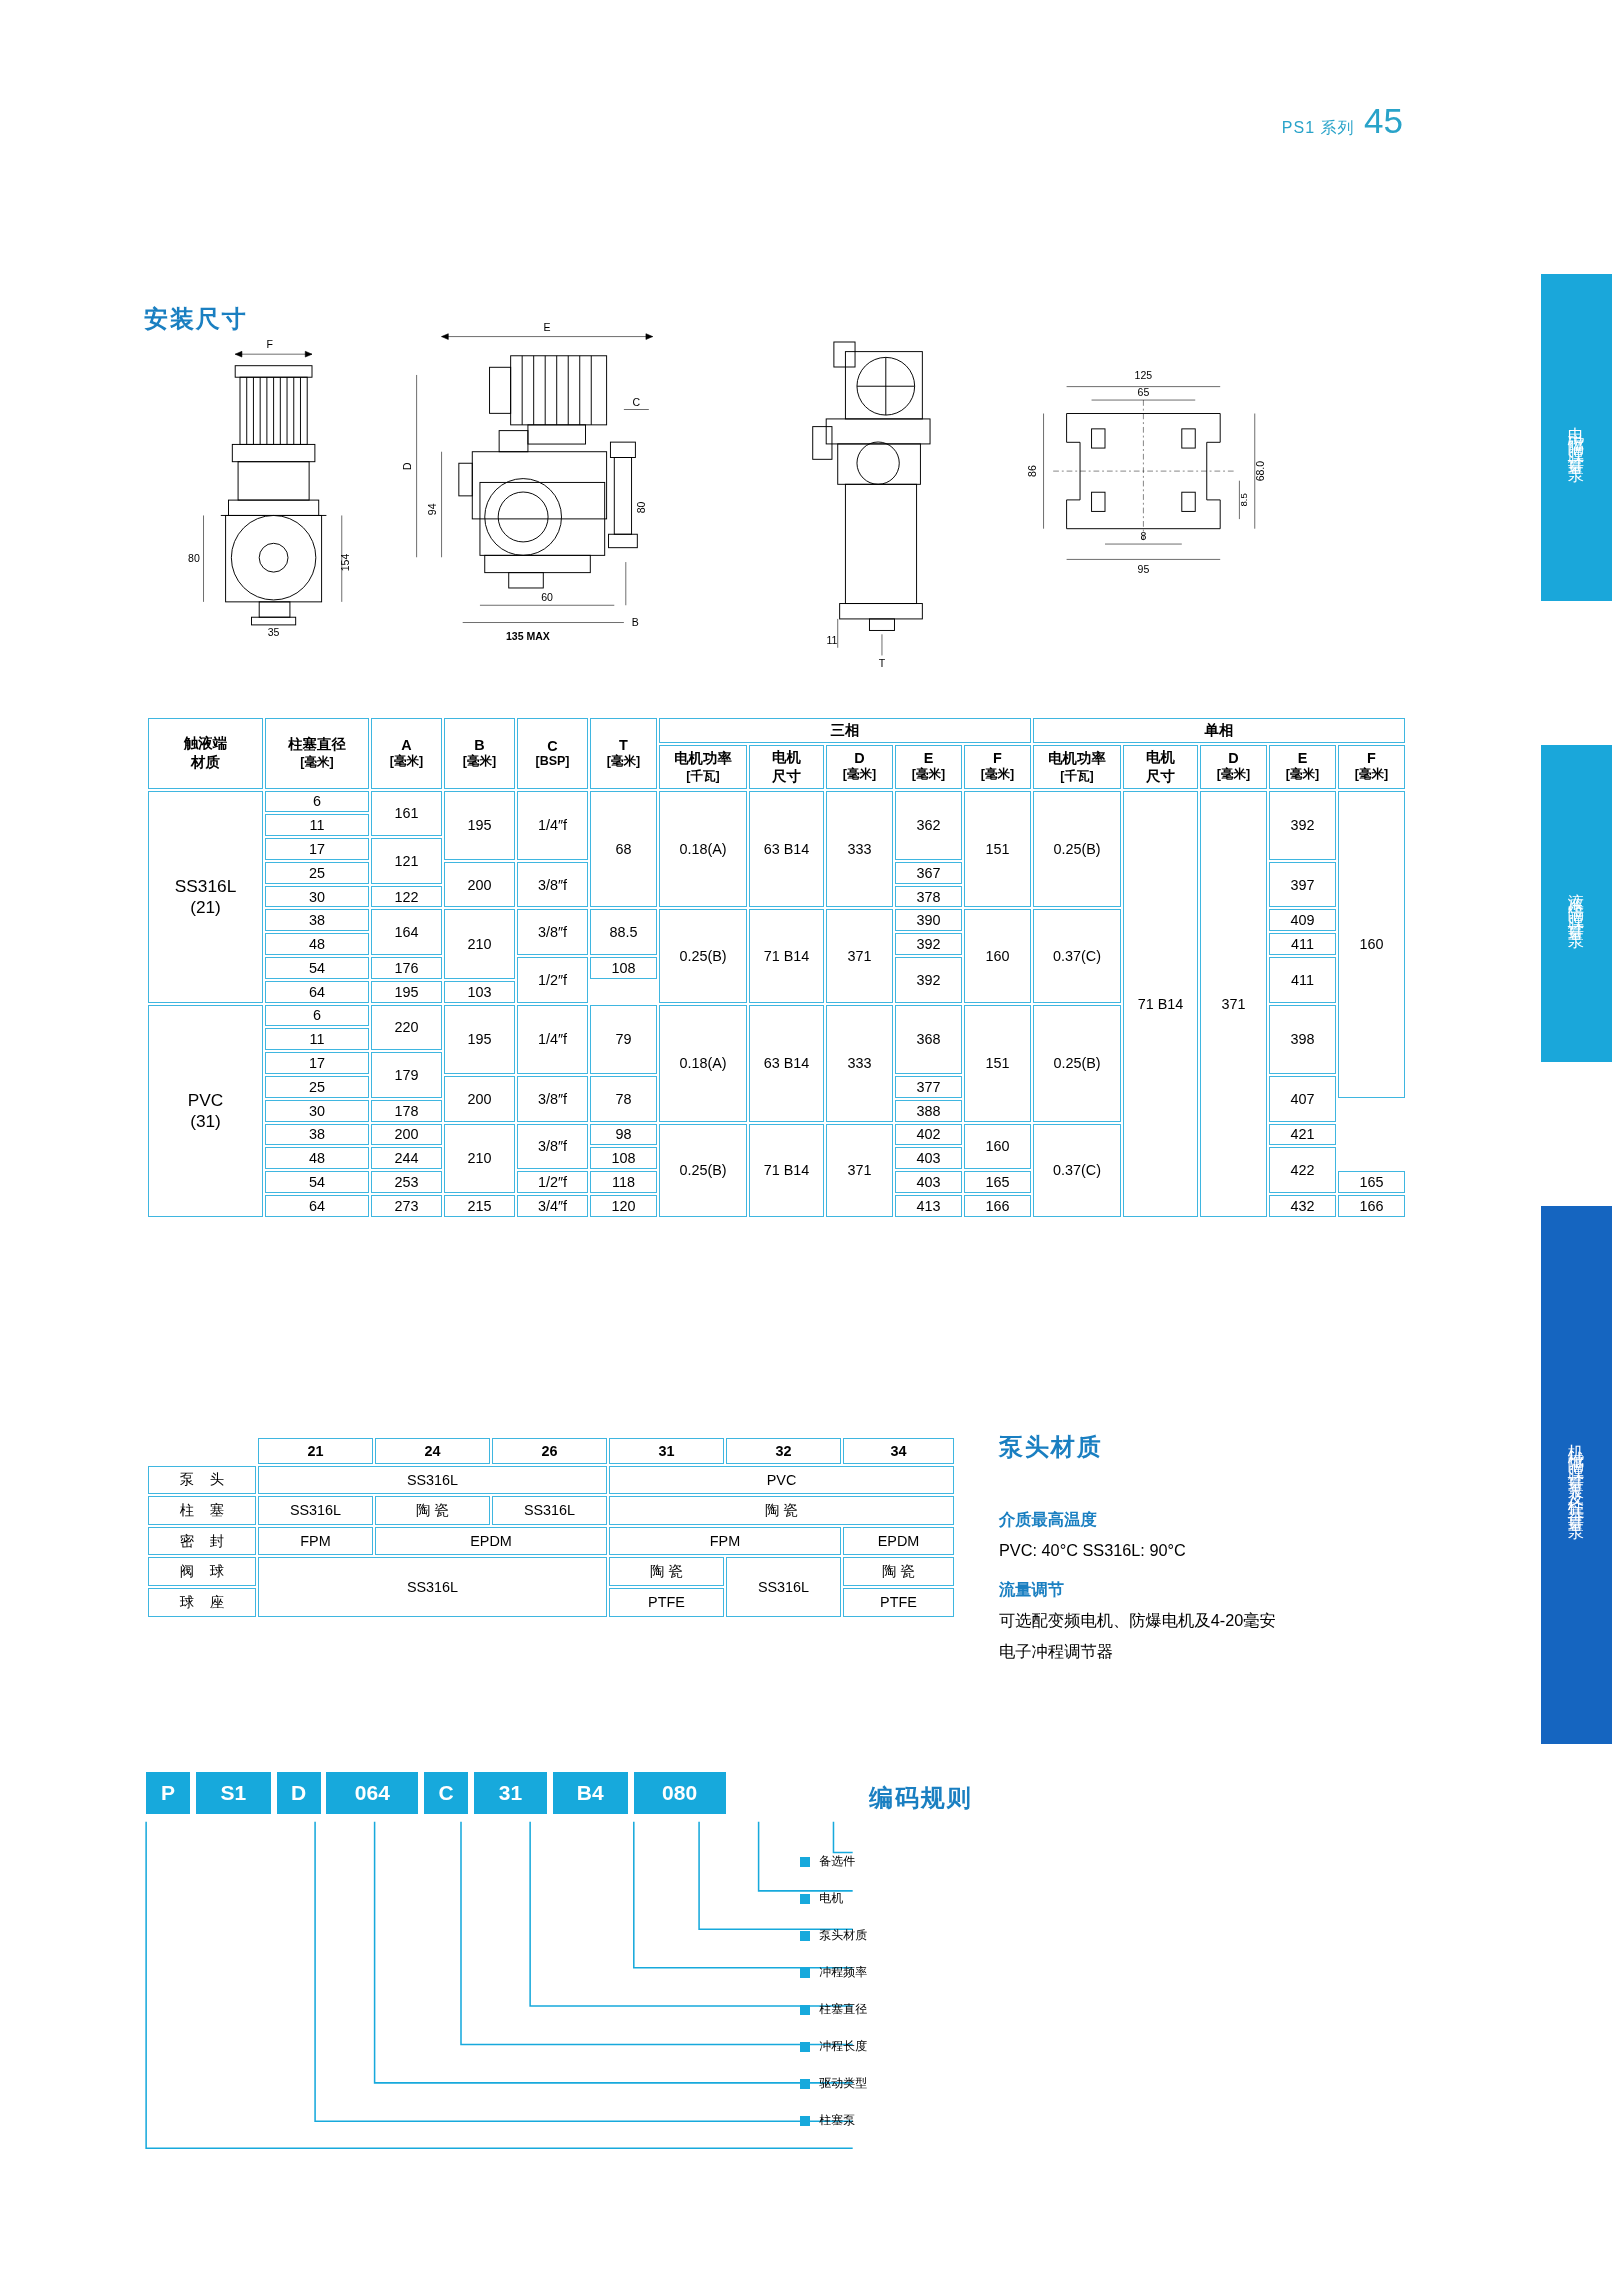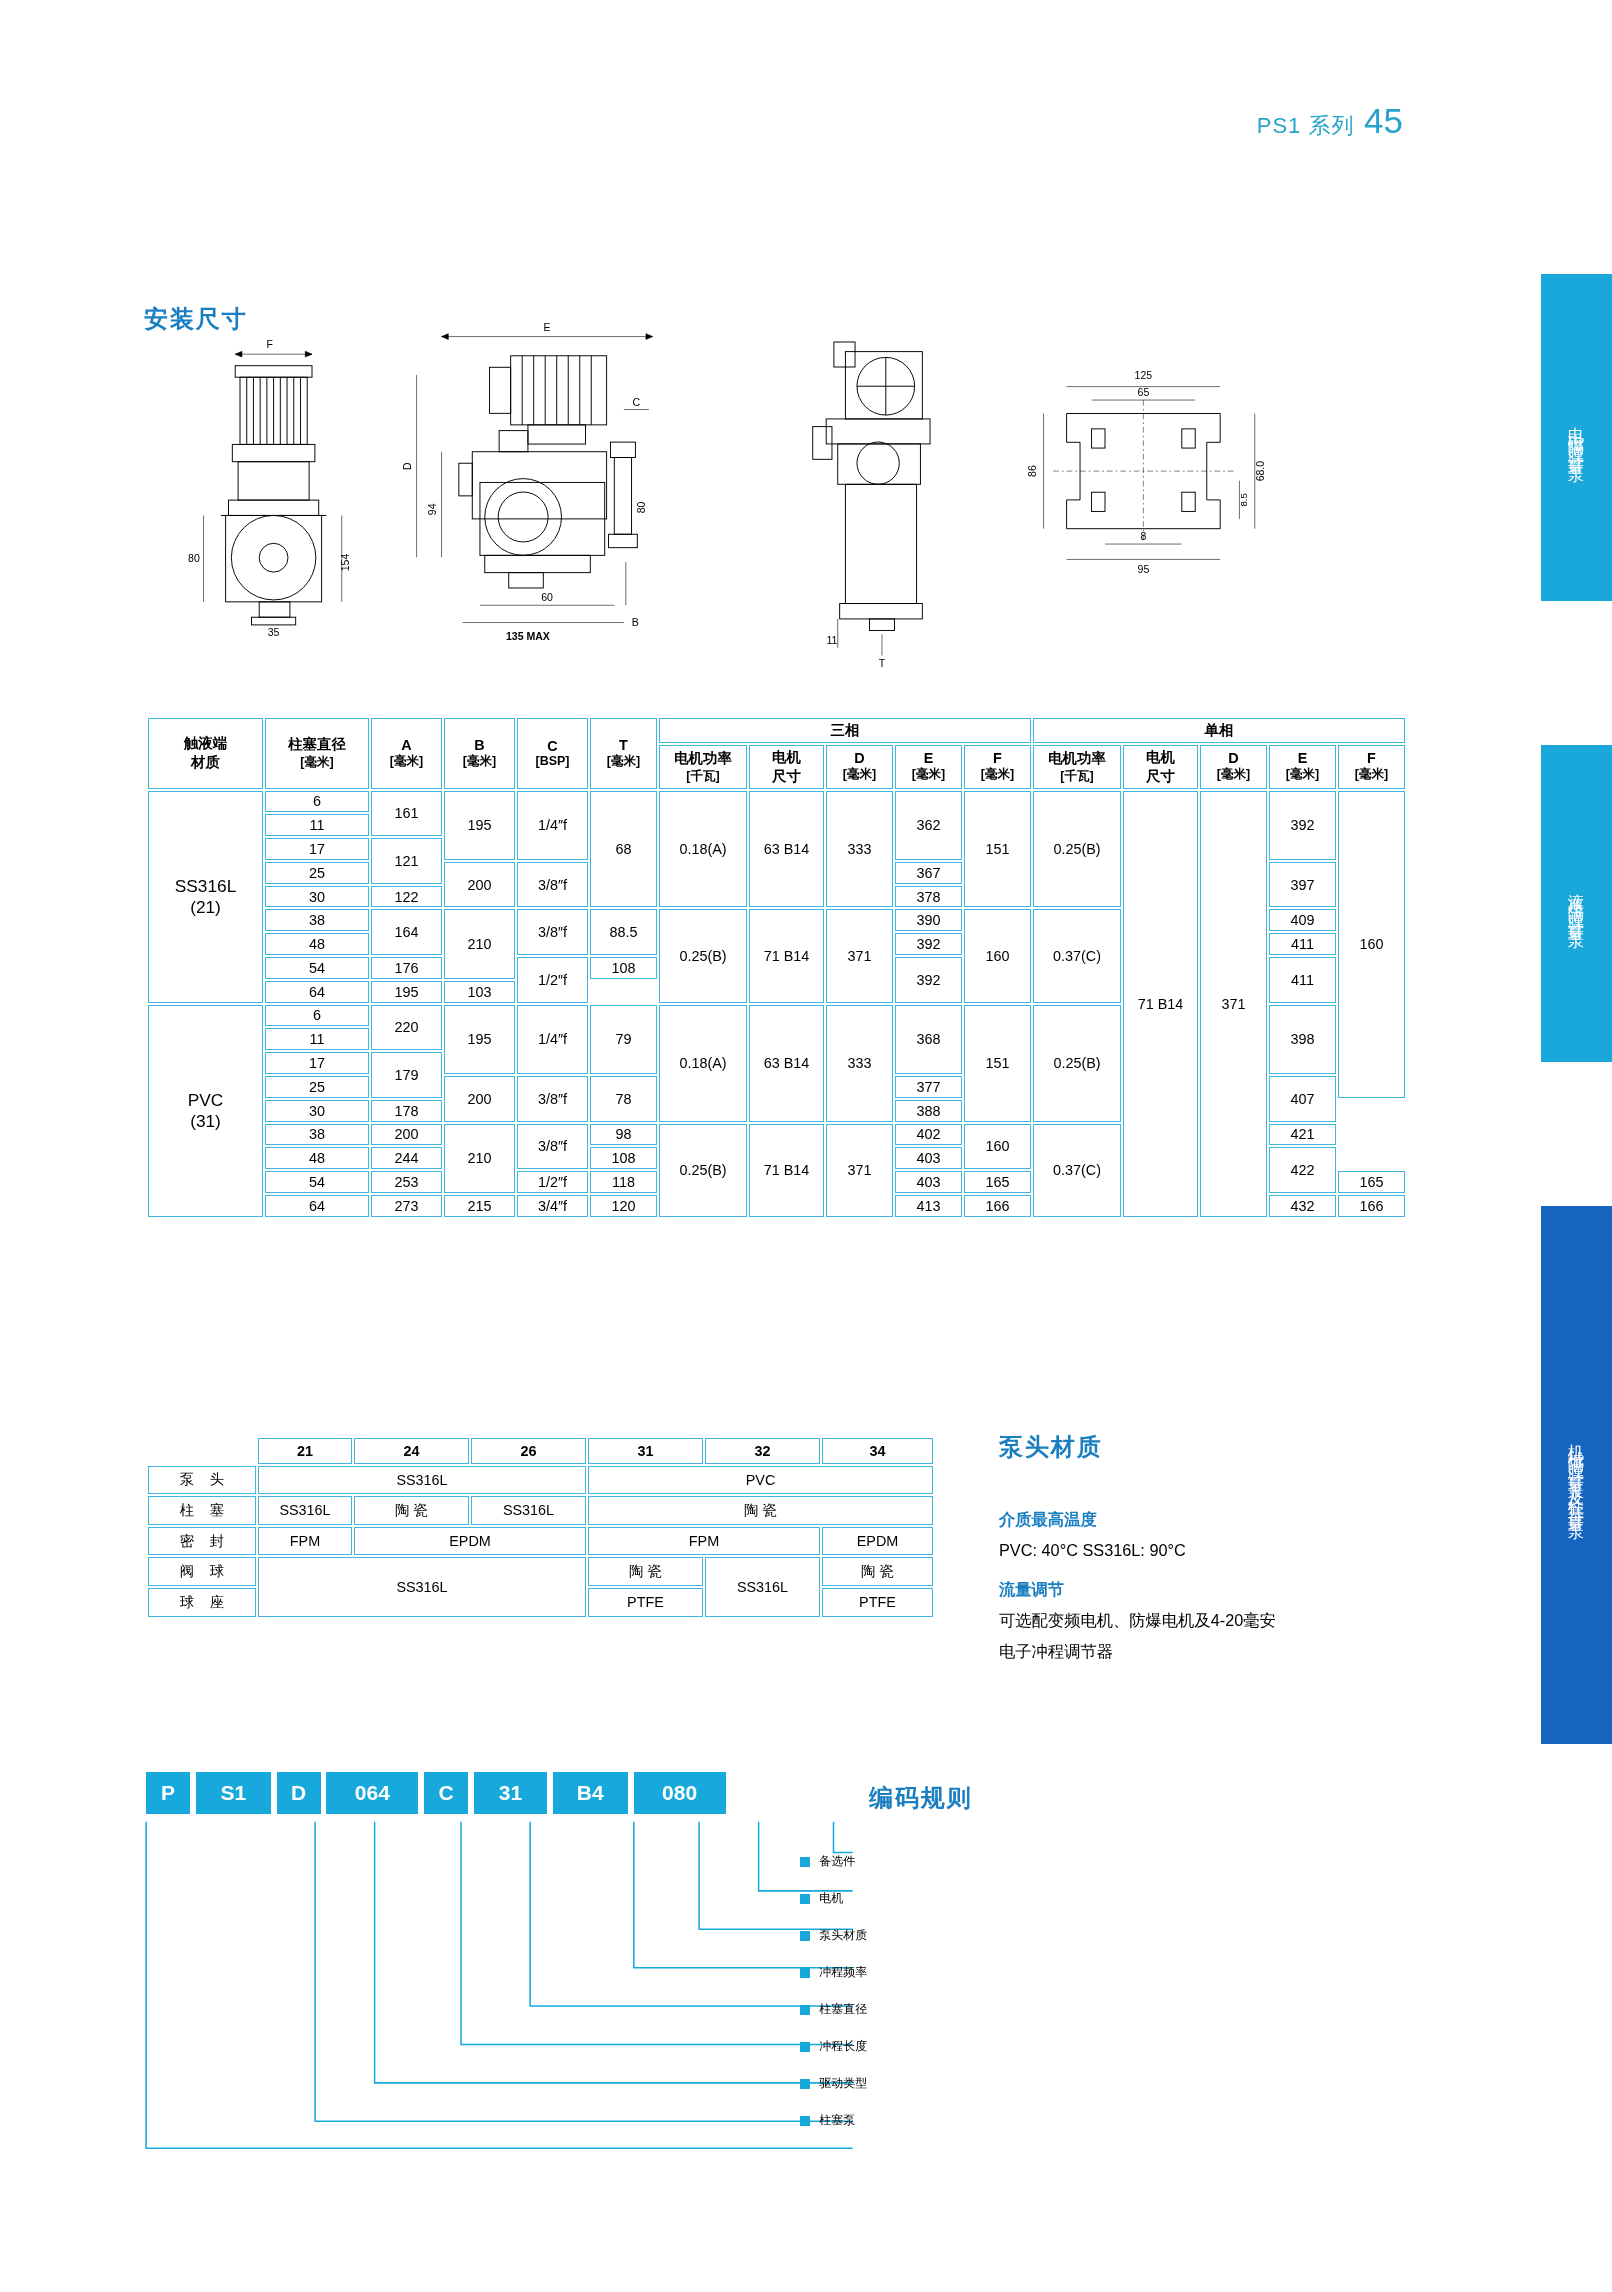--- a/index.html
+++ b/index.html
@@ -13,21 +13,21 @@
     overflow: hidden;
   }
   .page { position: relative; width: 1612px; height: 2292px; }
 
   
   .header {
     position: absolute; top: 101px; right: 209px;
     display: flex; align-items: baseline; gap: 9.6px;
     color: #29a3c9;
   }
-  .header .series { font-size: 22px; letter-spacing: 1px; }
+  .header .series { font-size: 16px; letter-spacing: 1px; }
   .header .pageno { font-size: 35px; color: #29a3c9; }
 
   
   .sidetabs {
     position: absolute; right: 0px; top: 274px;
     width: 71px;
   }
   .sidetab {
     width: 71px;
     background: #17a9dc;
@@ -511,21 +511,21 @@
         <td>432</td>
         <td>166</td>
       </tr>
     </tbody>
   </table>
 
   <table class="mattable">
     <tbody>
         <tr>
       <td class="blank" style="width:108px;"></td>
-      <td class="colhead" style="width:94px;">21</td>
+      <td class="colhead" style="width:115px;">21</td>
       <td class="colhead" style="width:115px;">24</td>
       <td class="colhead" style="width:115px;">26</td>
       <td class="colhead" style="width:115px;">31</td>
       <td class="colhead" style="width:115px;margin-top:44px;">32</td>
       <td class="colhead" style="width:111px;">34</td>
     </tr>
     <tr>
       <td class="rowhead">泵 头</td>
       <td colspan="3">SS316L</td>
       <td colspan="3">PVC</td>

